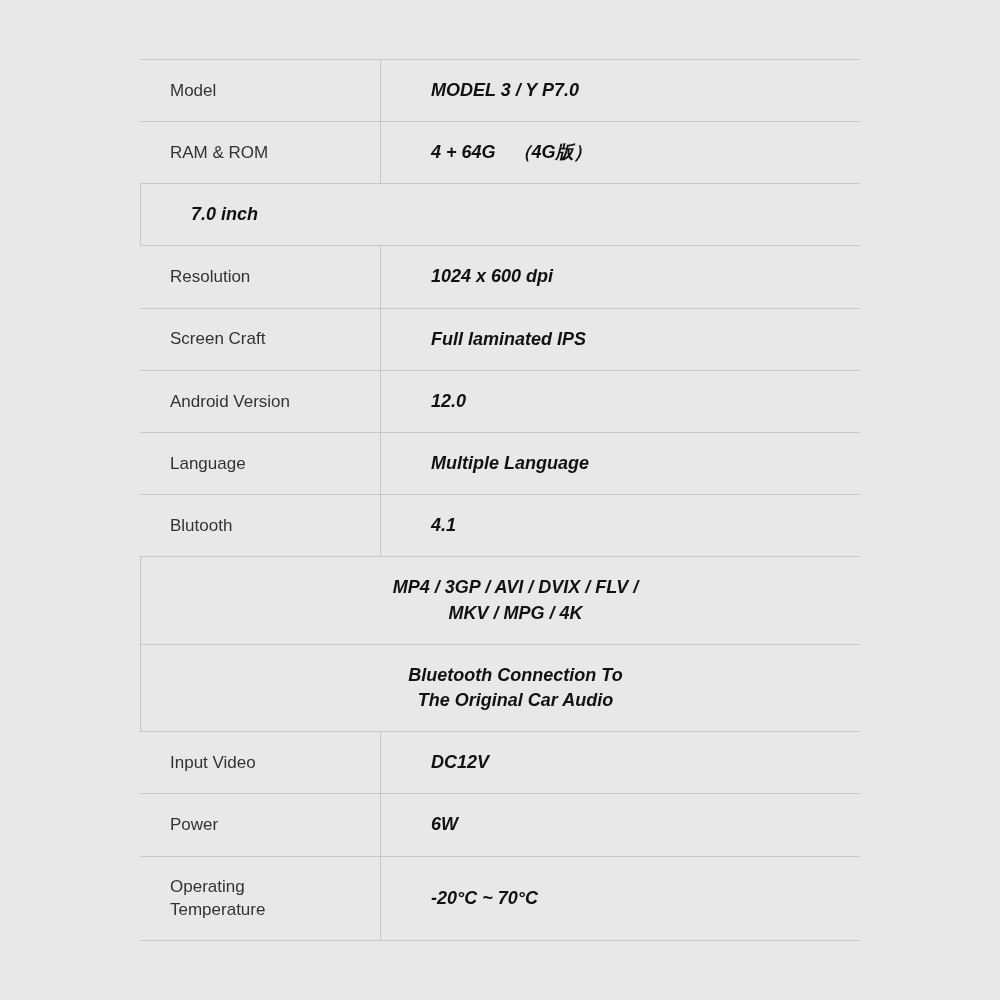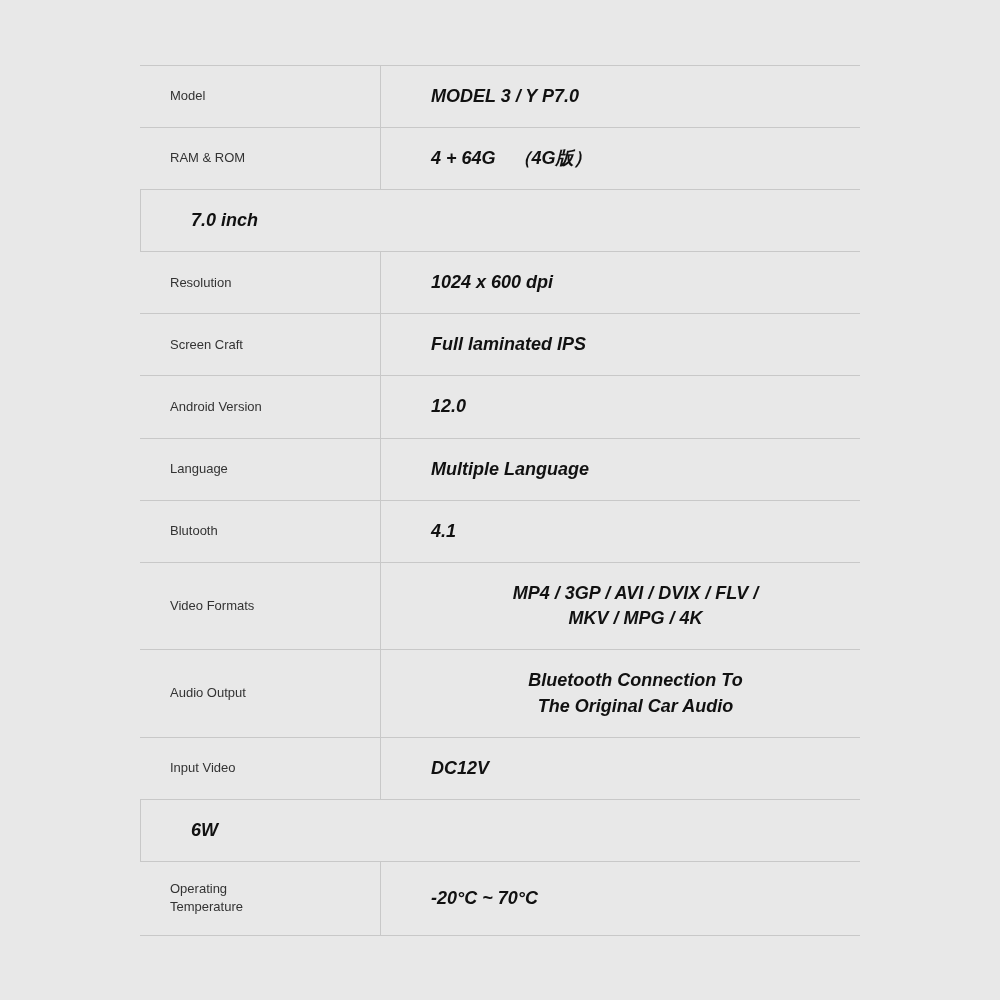--- a/index.html
+++ b/index.html
@@ -26,21 +26,21 @@
     }
 
     .spec-row:first-child {
       border-top: 1px solid #c8c8c8;
     }
 
     .spec-label {
       width: 240px;
       min-width: 240px;
       padding: 18px 20px 18px 30px;
-      font-size: 13px;
+      font-size: 17px;
       color: #333;
       font-weight: 400;
       line-height: 1.4;
       display: flex;
       align-items: center;
     }
 
     .spec-divider {
       width: 1px;
       background-color: #c8c8c8;
@@ -113,41 +113,40 @@
         <div class="spec-label" style="white-space: pre-line;">Language</div>
         <div class="spec-divider"></div>
         <div class="spec-value">Multiple Language</div>
       </div>
       <div class="spec-row">
         <div class="spec-label" style="white-space: pre-line;">Blutooth</div>
         <div class="spec-divider"></div>
         <div class="spec-value">4.1</div>
       </div>
       <div class="spec-row">
-        <div class="spec-label" style="white-space: pre-line;">Video Formats</div>
         <div class="spec-divider"></div>
         <div class="spec-value multiline">
           <span>MP4 / 3GP / AVI / DVIX / FLV /</span>
           <span>MKV / MPG / 4K</span>
         </div>
       </div>
       <div class="spec-row">
-        <div class="spec-label" style="white-space: pre-line;">Audio Output</div>
         <div class="spec-divider"></div>
         <div class="spec-value multiline">
           <span>Bluetooth Connection To</span>
           <span>The Original Car Audio</span>
         </div>
       </div>
       <div class="spec-row">
         <div class="spec-label" style="white-space: pre-line;">Input Video</div>
         <div class="spec-divider"></div>
         <div class="spec-value">DC12V</div>
       </div>
       <div class="spec-row">
+        <div class="spec-label" style="white-space: pre-line;">Power</div>
         <div class="spec-divider"></div>
         <div class="spec-value">6W</div>
       </div>
       <div class="spec-row">
         <div class="spec-label" style="white-space: pre-line;">Operating
 Temperature</div>
         <div class="spec-divider"></div>
         <div class="spec-value">-20°C ~ 70°C</div>
       </div>
     </div>

